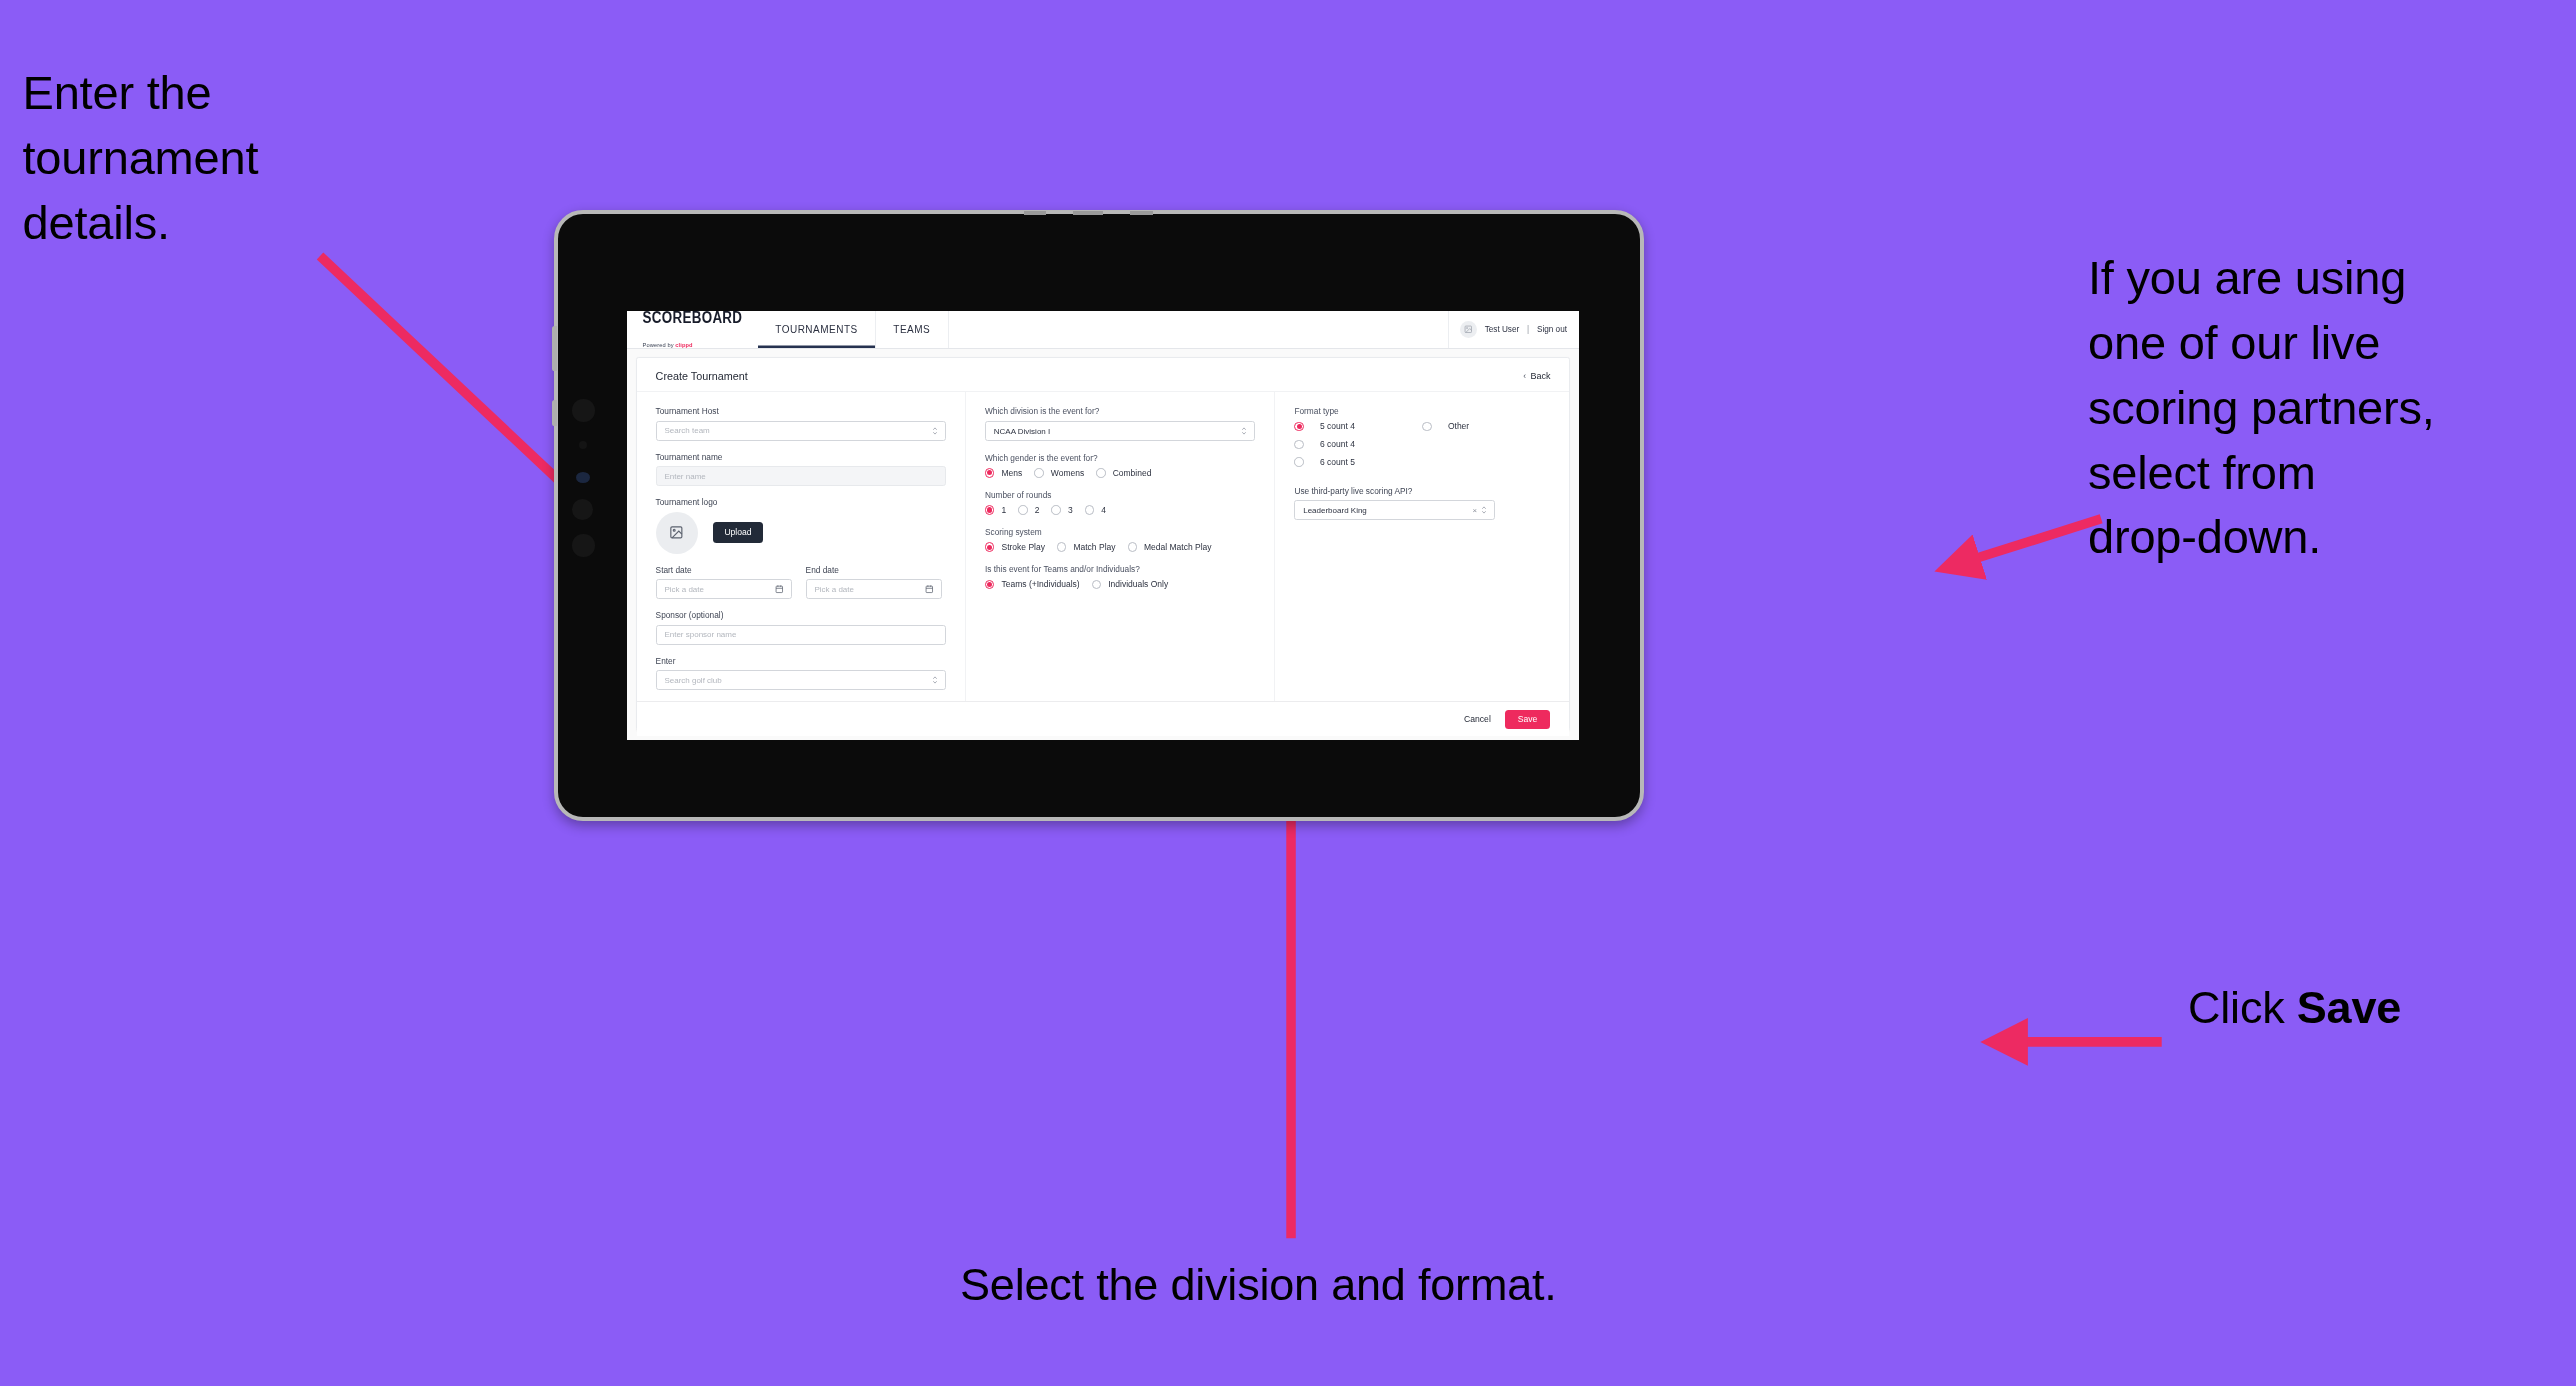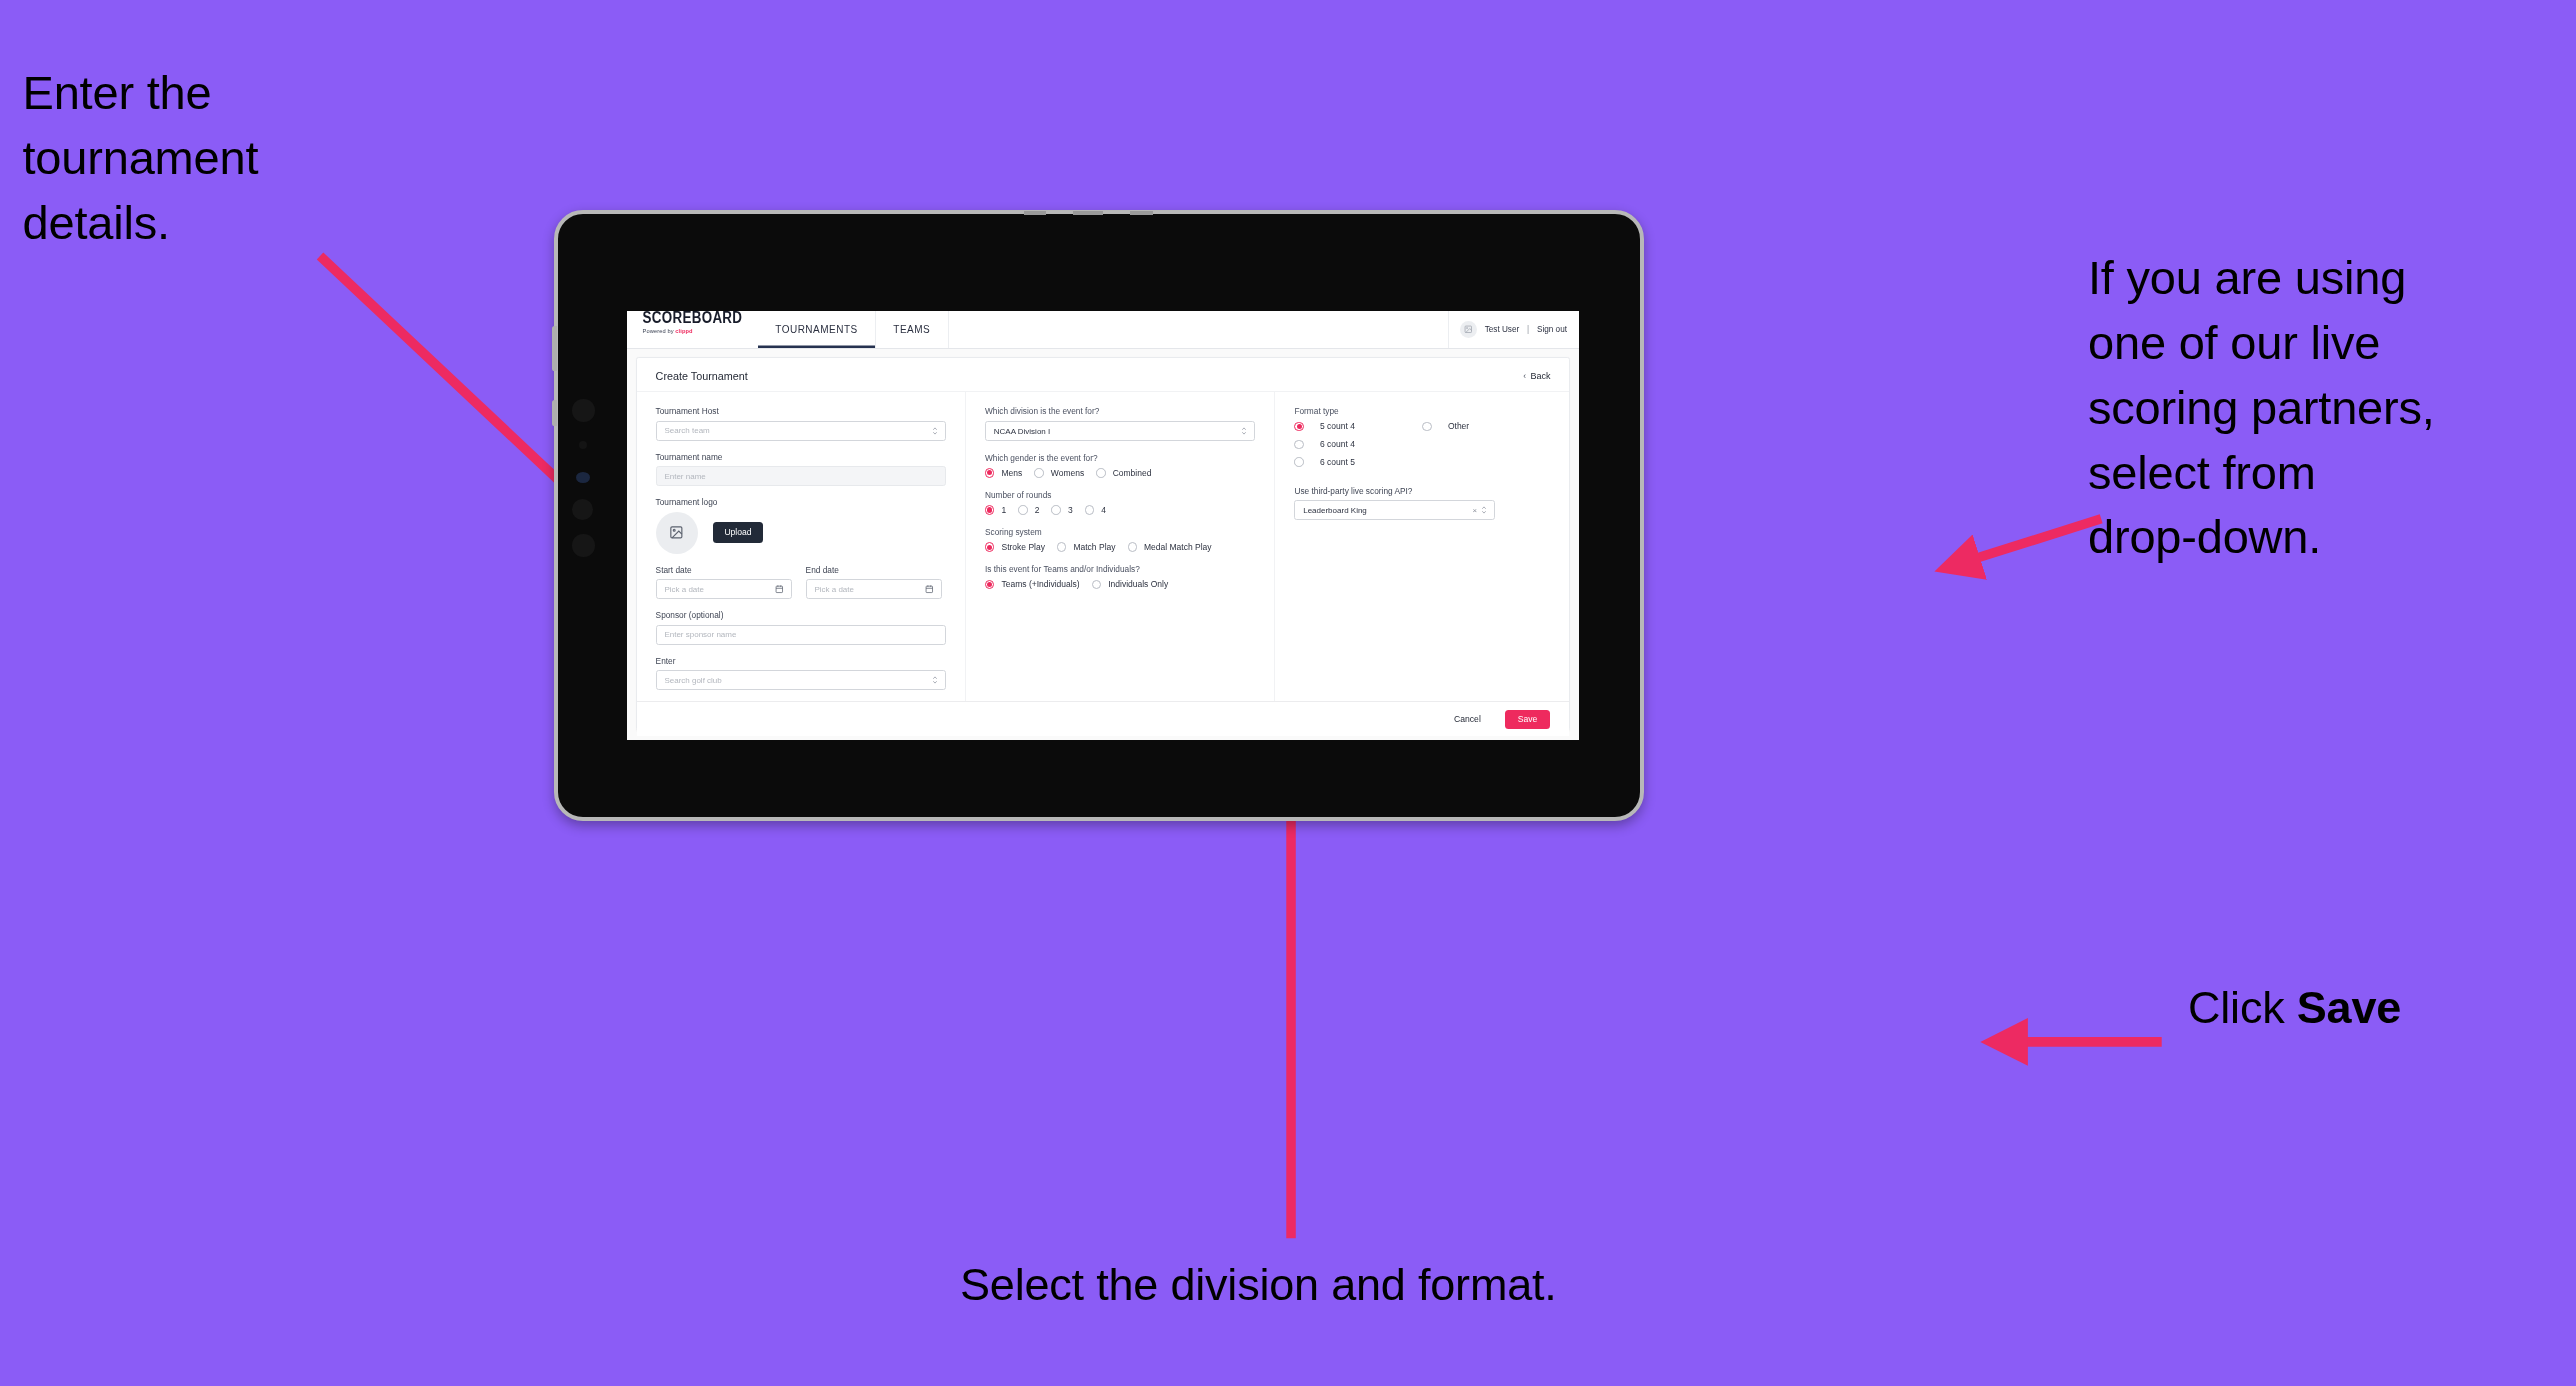--- a/index.html
+++ b/index.html
@@ -74,21 +74,21 @@
     overflow: hidden;
   }
 
   
   .topnav {
     position: relative; height: 38px; background: #fff;
     border-bottom: 0.9px solid #e4e6ea;
     display: flex; align-items: stretch;
   }
   .brand {
-    display: flex; flex-direction: column; justify-content: flex-start;
+    display: flex; flex-direction: column; justify-content: space-between;
     padding: 0 15.6px 0 15.6px;
   }
   .brand-name {
     font-size: 13.4px; font-weight: 700; color: #181c2a;
     letter-spacing: 0.3px; line-height: 1;
     font-family: "Liberation Sans", sans-serif;
     transform: scaleY(1.18); transform-origin: left center;
   }
   .brand-sub { font-size: 5.7px; color: #3b4254; margin-top: 3.5px; letter-spacing: 0.1px; }
   .brand-sub .clippd { color: #ee2a5e; font-weight: 700; }
@@ -182,21 +182,21 @@
 
   .fmt-grid { display: flex; }
   .fmt-left { width: 128px; }
   .fmt-right { width: 128px; }
   .fmt-item { display: flex; align-items: center; gap: 16px; margin-bottom: 7.8px; cursor: pointer; }
 
   .api-block { margin-top: 11.2px; }
 
   .card-foot {
     border-top: 0.9px solid #ececee; background: #fff;
-    display: flex; align-items: center; justify-content: flex-end; gap: 24px;
+    display: flex; align-items: center; justify-content: flex-end; gap: 14px;
     padding: 8.6px 19px; height: 35px;
   }
   .btn-cancel { font-size: 8.6px; color: #252a36; cursor: pointer; }
   .btn-save {
     background: #ee2a5e; color: #fff; font-size: 8.6px; border-radius: 3.5px;
     padding: 5.2px 13px; cursor: pointer; line-height: 1;
   }
 </style>
 </head>
 <body>

